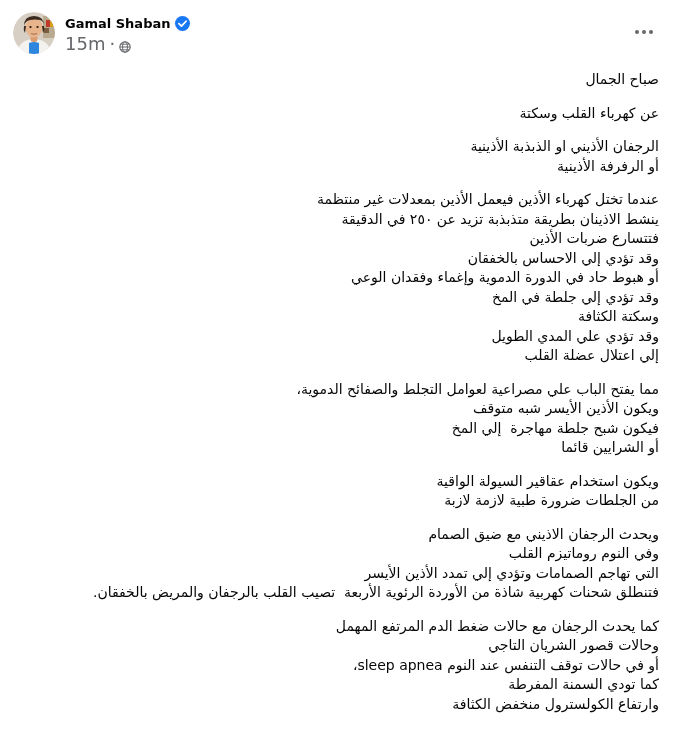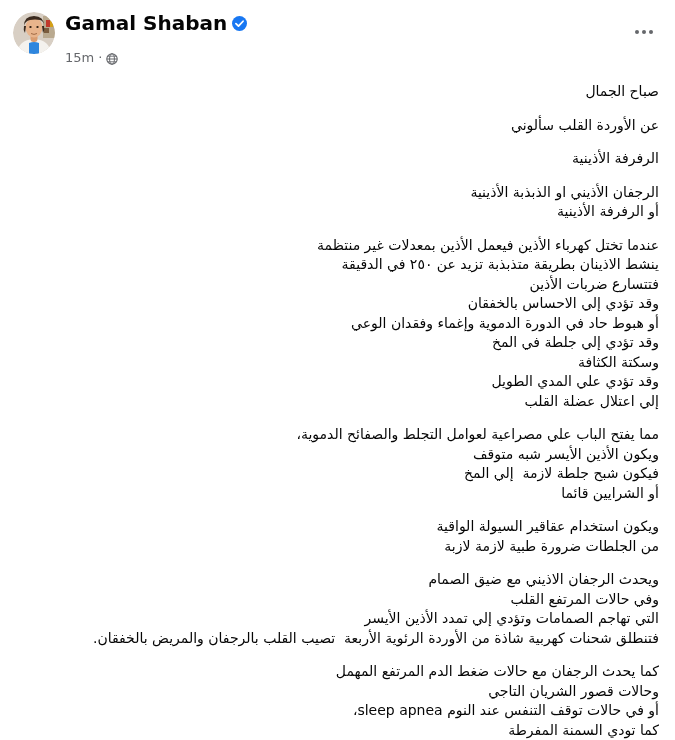--- a/index.html
+++ b/index.html
@@ -39,37 +39,37 @@
   .header-text {
     margin-left: 10px;
     padding-top: 2px;
   }
   .author-row {
     display: flex;
     align-items: center;
     gap: 5px;
   }
   .author-name {
-    font-size: 20px;
+    font-size: 13px;
     font-weight: bold;
     color: #050505;
     line-height: 19px;
     cursor: pointer;
   }
   .verified-badge {
     width: 15px;
     height: 15px;
     display: inline-block;
   }
   .meta-row {
     display: flex;
     align-items: center;
     gap: 4px;
-    margin-top: 17px;
-    font-size: 13px;
+    margin-top: 3px;
+    font-size: 18px;
     color: #65676b;
     line-height: 16px;
   }
   .meta-sep { color: #65676b; }
   .globe-icon { width: 12px; height: 12px; display: inline-block; margin-top: 1px; }
   .more-button {
     position: absolute;
     top: 15px;
     right: 14px;
     width: 34px;
@@ -177,25 +177,24 @@
     <span class="dot"></span>
   </button>
 
   <div class="post-body">
     <p class="para">
       </p>
       <div class="line">صباح الجمال</div>
     <p></p>
     <p class="para">
       </p>
-      <div class="line">عن الأوردة القلب سألوني</div>
-    <p></p>
-    <p class="para">
-      </p>
-      <div class="line">الرفرفة الأذينية</div>
+      <div class="line">عن كهرباء القلب وسكتة</div>
+    <p></p>
+    <p class="para">
+      </p>
     <p></p>
     <p class="para">
       </p>
       <div class="line">الرجفان الأذيني او الذبذبة الأذينية</div>
       <div class="line">أو الرفرفة الأذينية</div>
     <p></p>
     <p class="para">
       </p>
       <div class="line">عندما تختل كهرباء الأذين فيعمل الأذين بمعدلات غير منتظمة</div>
       <div class="line">ينشط الاذينان بطريقة متذبذبة تزيد عن ٢٥٠ في الدقيقة</div>
@@ -204,32 +203,32 @@
       <div class="line">أو هبوط حاد في الدورة الدموية وإغماء وفقدان الوعي</div>
       <div class="line">وقد تؤدي إلي جلطة في المخ</div>
       <div class="line">وسكتة الكثافة</div>
       <div class="line">وقد تؤدي علي المدي الطويل</div>
       <div class="line">إلي اعتلال عضلة القلب</div>
     <p></p>
     <p class="para">
       </p>
       <div class="line">مما يفتح الباب علي مصراعية لعوامل التجلط والصفائح الدموية،</div>
       <div class="line">ويكون الأذين الأيسر شبه متوقف</div>
-      <div class="line">فيكون شبح جلطة لازمة  إلي المخ</div>
+      <div class="line">فيكون شبح جلطة مهاجرة  إلي المخ</div>
       <div class="line">أو الشرايين قائما</div>
     <p></p>
     <p class="para">
       </p>
       <div class="line">ويكون استخدام عقاقير السيولة الواقية</div>
       <div class="line">من الجلطات ضرورة طبية لازمة لازبة</div>
     <p></p>
     <p class="para">
       </p>
       <div class="line">ويحدث الرجفان الاذيني مع ضيق الصمام</div>
-      <div class="line">وفي حالات المرتفع القلب</div>
+      <div class="line">وفي النوم روماتيزم القلب</div>
       <div class="line">التي تهاجم الصمامات وتؤدي إلي تمدد الأذين الأيسر</div>
       <div class="line">فتنطلق شحنات كهربية شاذة من الأوردة الرئوية الأربعة  تصيب القلب بالرجفان والمريض بالخفقان.</div>
     <p></p>
     <p class="para">
       </p>
       <div class="line">كما يحدث الرجفان مع حالات ضغط الدم المرتفع المهمل</div>
       <div class="line">وحالات قصور الشريان التاجي</div>
       <div class="line">أو في حالات توقف التنفس عند النوم sleep apnea،</div>
       <div class="line">كما تودي السمنة المفرطة</div>
       <div class="line">وارتفاع الكولسترول منخفض الكثافة</div>

